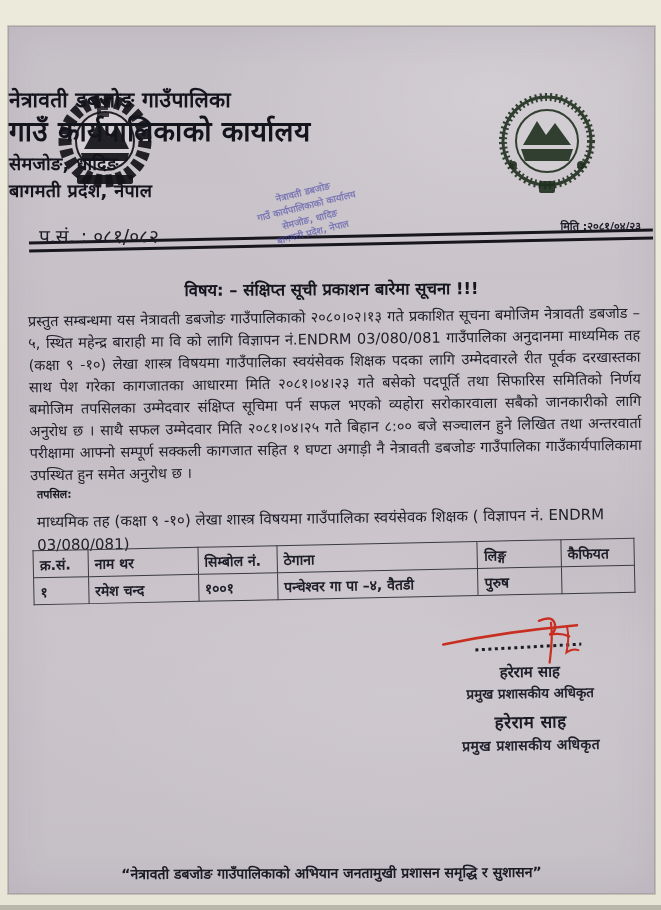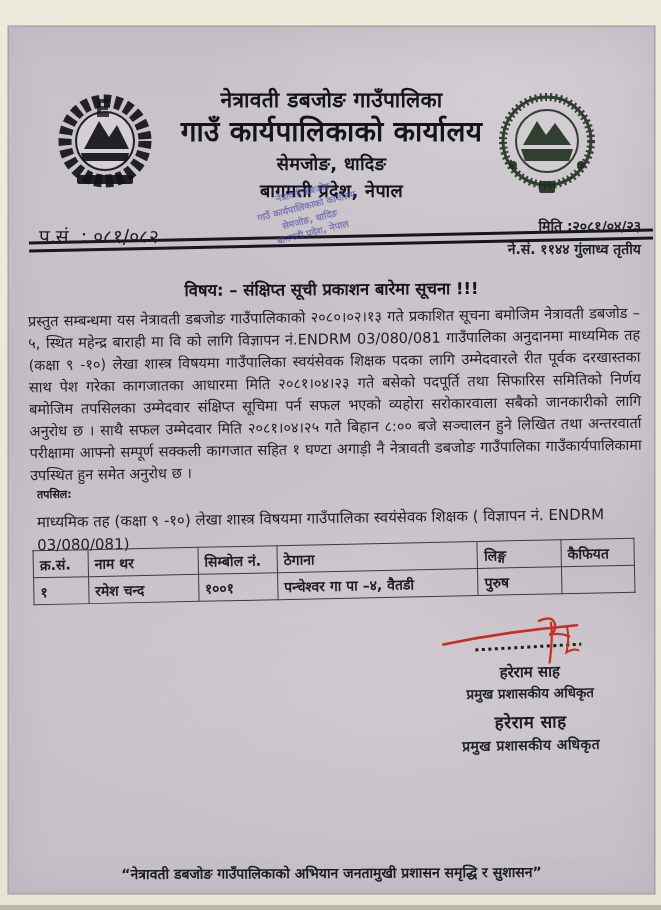--- a/index.html
+++ b/index.html
@@ -19,33 +19,33 @@
       radial-gradient(ellipse 420px 260px at 75% 8%, rgba(255,255,255,.20), transparent 70%),
       radial-gradient(ellipse 500px 300px at 20% 45%, rgba(150,140,150,.14), transparent 70%),
       radial-gradient(ellipse 560px 280px at 60% 78%, rgba(255,255,255,.10), transparent 70%),
       radial-gradient(ellipse 300px 160px at 90% 60%, rgba(140,130,142,.12), transparent 70%),
       linear-gradient(180deg,#c7c1c8 0%,#ccc6cc 55%,#c5bfc6 100%);
     border:1px solid #a9a2a8;
     box-shadow:0 0 0 1px rgba(90,85,90,.25), inset 0 0 40px rgba(110,100,115,.12);
   }
   .abs{position:absolute;}
   .doc-text{color:#23232c;}
-  .hdr{width:100%;text-align:center;color:#14141c;font-weight:700;letter-spacing:.3px;}
+  .hdr{width:100%;color:#14141c;font-weight:700;letter-spacing:.3px;}
   .hdr-org{top:58px;font-size:21px;}
   .hdr-office{top:84px;font-size:28px;}
   .hdr-addr1{top:124px;font-size:18px;}
   .hdr-addr2{top:151px;font-size:18px;}
   .rule{left:20px;top:208px;width:624px;height:5px;border-top:3px solid #17171d;border-bottom:3px solid #17171d;transform:rotate(-1.2deg);}
   .round-stamp{
     left:224px;top:158px;width:150px;text-align:center;
     transform:rotate(-14deg);color:rgba(72,70,165,.58);
     font-size:9.5px;font-weight:700;line-height:1.45;
   }
   .meta-left{left:30px;top:196px;font-size:19px;font-weight:400;line-height:26px;color:#1d1d26;}
-  .meta-right{left:410px;top:188px;width:222px;text-align:right;font-size:14px;font-weight:700;line-height:23px;color:#1d1d26;padding-right:4px;}
+  .meta-right{left:410px;top:188px;width:222px;text-align:right;font-size:11px;font-weight:700;line-height:23px;color:#1d1d26;padding-right:4px;}
   .subject{left:0;top:250px;width:100%;text-align:center;font-size:16.5px;font-weight:700;color:#15151d;transform:rotate(-.4deg);}
   .body-par{
     left:20px;top:279px;width:612px;font-size:14.5px;line-height:22px;
     text-align:justify;color:#20202a;transform:rotate(-0.8deg);font-weight:500;
   }
   .tapasil-h{left:28px;top:459px;font-size:11px;font-weight:700;color:#15151d;transform:rotate(-0.8deg);}
   .tapasil-p{left:28px;top:480px;width:606px;font-size:15px;line-height:23px;color:#20202a;transform:rotate(-0.8deg);font-weight:500;}
   .tbl-wrap{left:24px;top:517px;width:602px;transform:rotate(-1.2deg);}
   table.short-list{border-collapse:collapse;width:100%;background:transparent;}
   table.short-list th,table.short-list td{
@@ -111,21 +111,20 @@
     <div>गाउँ कार्यपालिकाको कार्यालय</div>
     <div>सेमजोङ, धादिङ</div>
     <div>बागमती प्रदेश, नेपाल</div>
   </div>
 
   <div class="abs meta-left">
     <div>प.सं. : ०८१/०८२</div>
   </div>
   <div class="abs meta-right">
     <div>मिति :२०८१/०४/२३</div>
-    <div>ने.सं. ११४४ गुंलाध्व तृतीय</div>
   </div>
 
   <div class="abs subject">विषय: – संक्षिप्त सूची प्रकाशन  बारेमा सूचना !!!</div>
 
   <div class="abs body-par doc-text">प्रस्तुत सम्बन्धमा यस नेत्रावती डबजोङ गाउँपालिकाको २०८०।०२।१३ गते प्रकाशित सूचना बमोजिम नेत्रावती डबजोड – ५, स्थित महेन्द्र बाराही मा वि को लागि  विज्ञापन नं.ENDRM 03/080/081 गाउँपालिका अनुदानमा माध्यमिक तह (कक्षा ९ -१०)  लेखा शास्त्र विषयमा गाउँपालिका स्वयंसेवक शिक्षक पदका लागि उम्मेदवारले रीत पूर्वक दरखास्तका साथ पेश गरेका कागजातका आधारमा मिति २०८१।०४।२३ गते बसेको पदपूर्ति तथा सिफारिस समितिको निर्णय बमोजिम तपसिलका उम्मेदवार संक्षिप्त सूचिमा पर्न सफल भएको व्यहोरा सरोकारवाला सबैको जानकारीको लागि अनुरोध छ । साथै सफल उम्मेदवार मिति २०८१।०४।२५ गते बिहान ८:०० बजे सञ्चालन हुने लिखित तथा अन्तरवार्ता परीक्षामा आफ्नो सम्पूर्ण सक्कली कागजात सहित १ घण्टा अगाड़ी नै नेत्रावती डबजोङ गाउँपालिका गाउँकार्यपालिकामा उपस्थित हुन समेत अनुरोध छ ।</div>
 
   <div class="abs tapasil-h">तपसिल:</div>
   <div class="abs tapasil-p">माध्यमिक तह  (कक्षा ९ -१०) लेखा शास्त्र विषयमा गाउँपालिका स्वयंसेवक शिक्षक ( विज्ञापन नं. ENDRM 03/080/081)</div>
 
   <div class="abs tbl-wrap">

